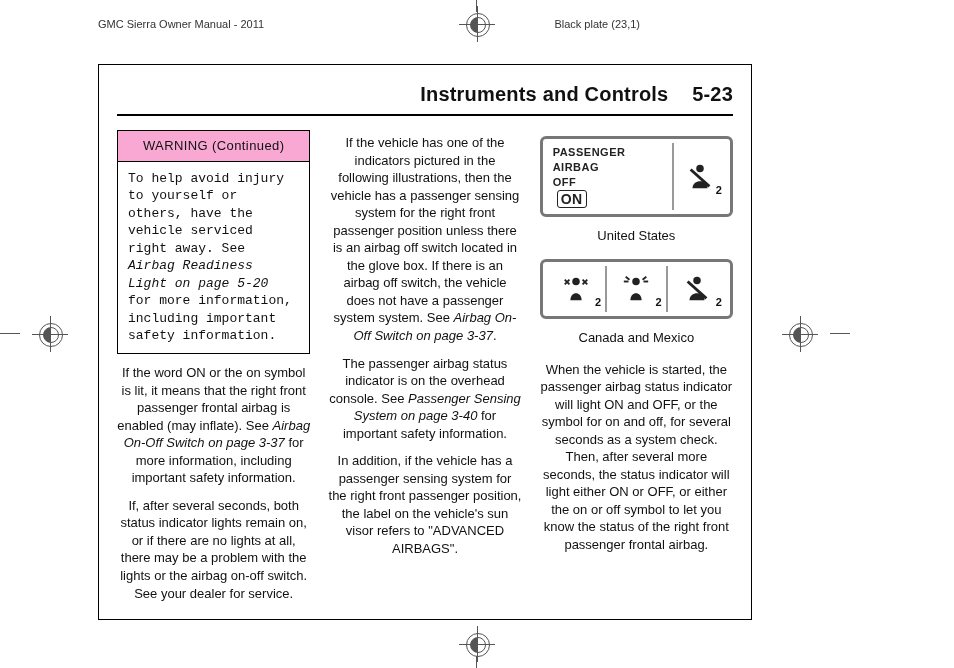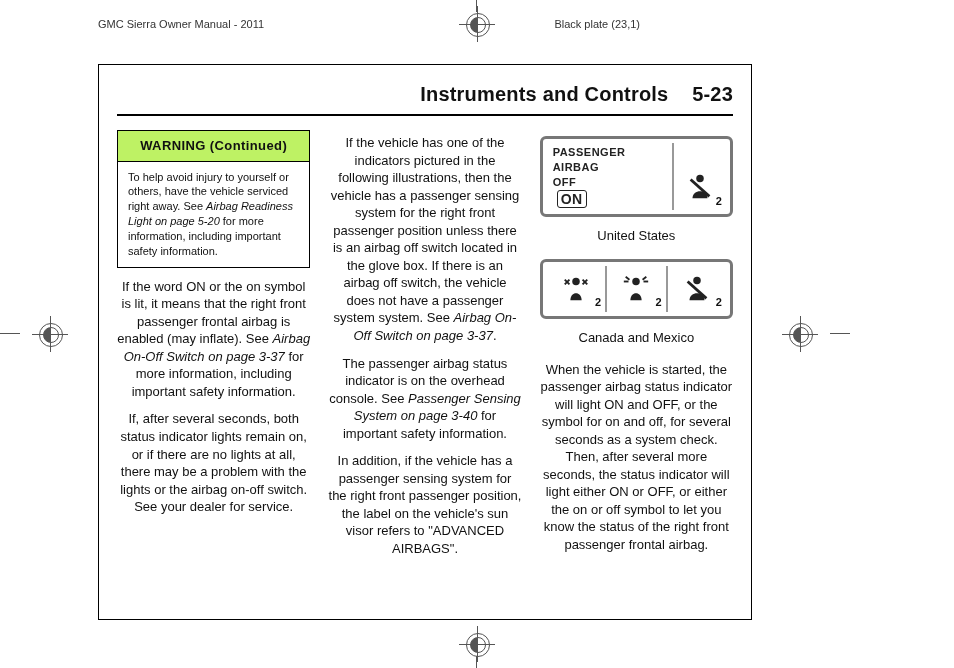--- a/index.html
+++ b/index.html
@@ -98,51 +98,52 @@
   }
   .col {
     flex: 1 1 0;
     font-size: 13px;
     line-height: 1.35;
   }
   .warn-box {
     border: 1px solid #000;
   }
   .warn-head {
-    background: #bef264;
+    background: #f9a8d4;
     text-align: center;
-    font-weight: bold;
+    font-weight: normal;
     padding: 6px 4px;
     border-bottom: 1px solid #000;
     font-size: 13px;
     letter-spacing: .4px;
   }
   .warn-body {
     padding: 8px 10px;
-    font-size: 11px;
+    font-size: 13px;
     line-height: 1.35;
+    font-family: Liberation Mono, monospace;
   }
   .para { margin: 10px 0 0 0; text-align: center; }
   .ital { font-style: italic; }
   .h2 {
     font-weight: bold;
     font-size: 17px;
     line-height: 1.2;
     margin: 0 0 6px 0;
   }
   
   .ind {
     border: 3px solid #777;
     border-radius: 6px;
     padding: 4px;
     margin: 6px 0 4px 0;
   }
   .ind-grid {
     display: flex;
-    align-items: flex-end;
+    align-items: center;
   }
   .ind-cell {
     flex: 1;
     border-right: 2px solid #999;
     height: 46px;
     display: flex;
     align-items: center;
     justify-content: center;
     position: relative;
   }

